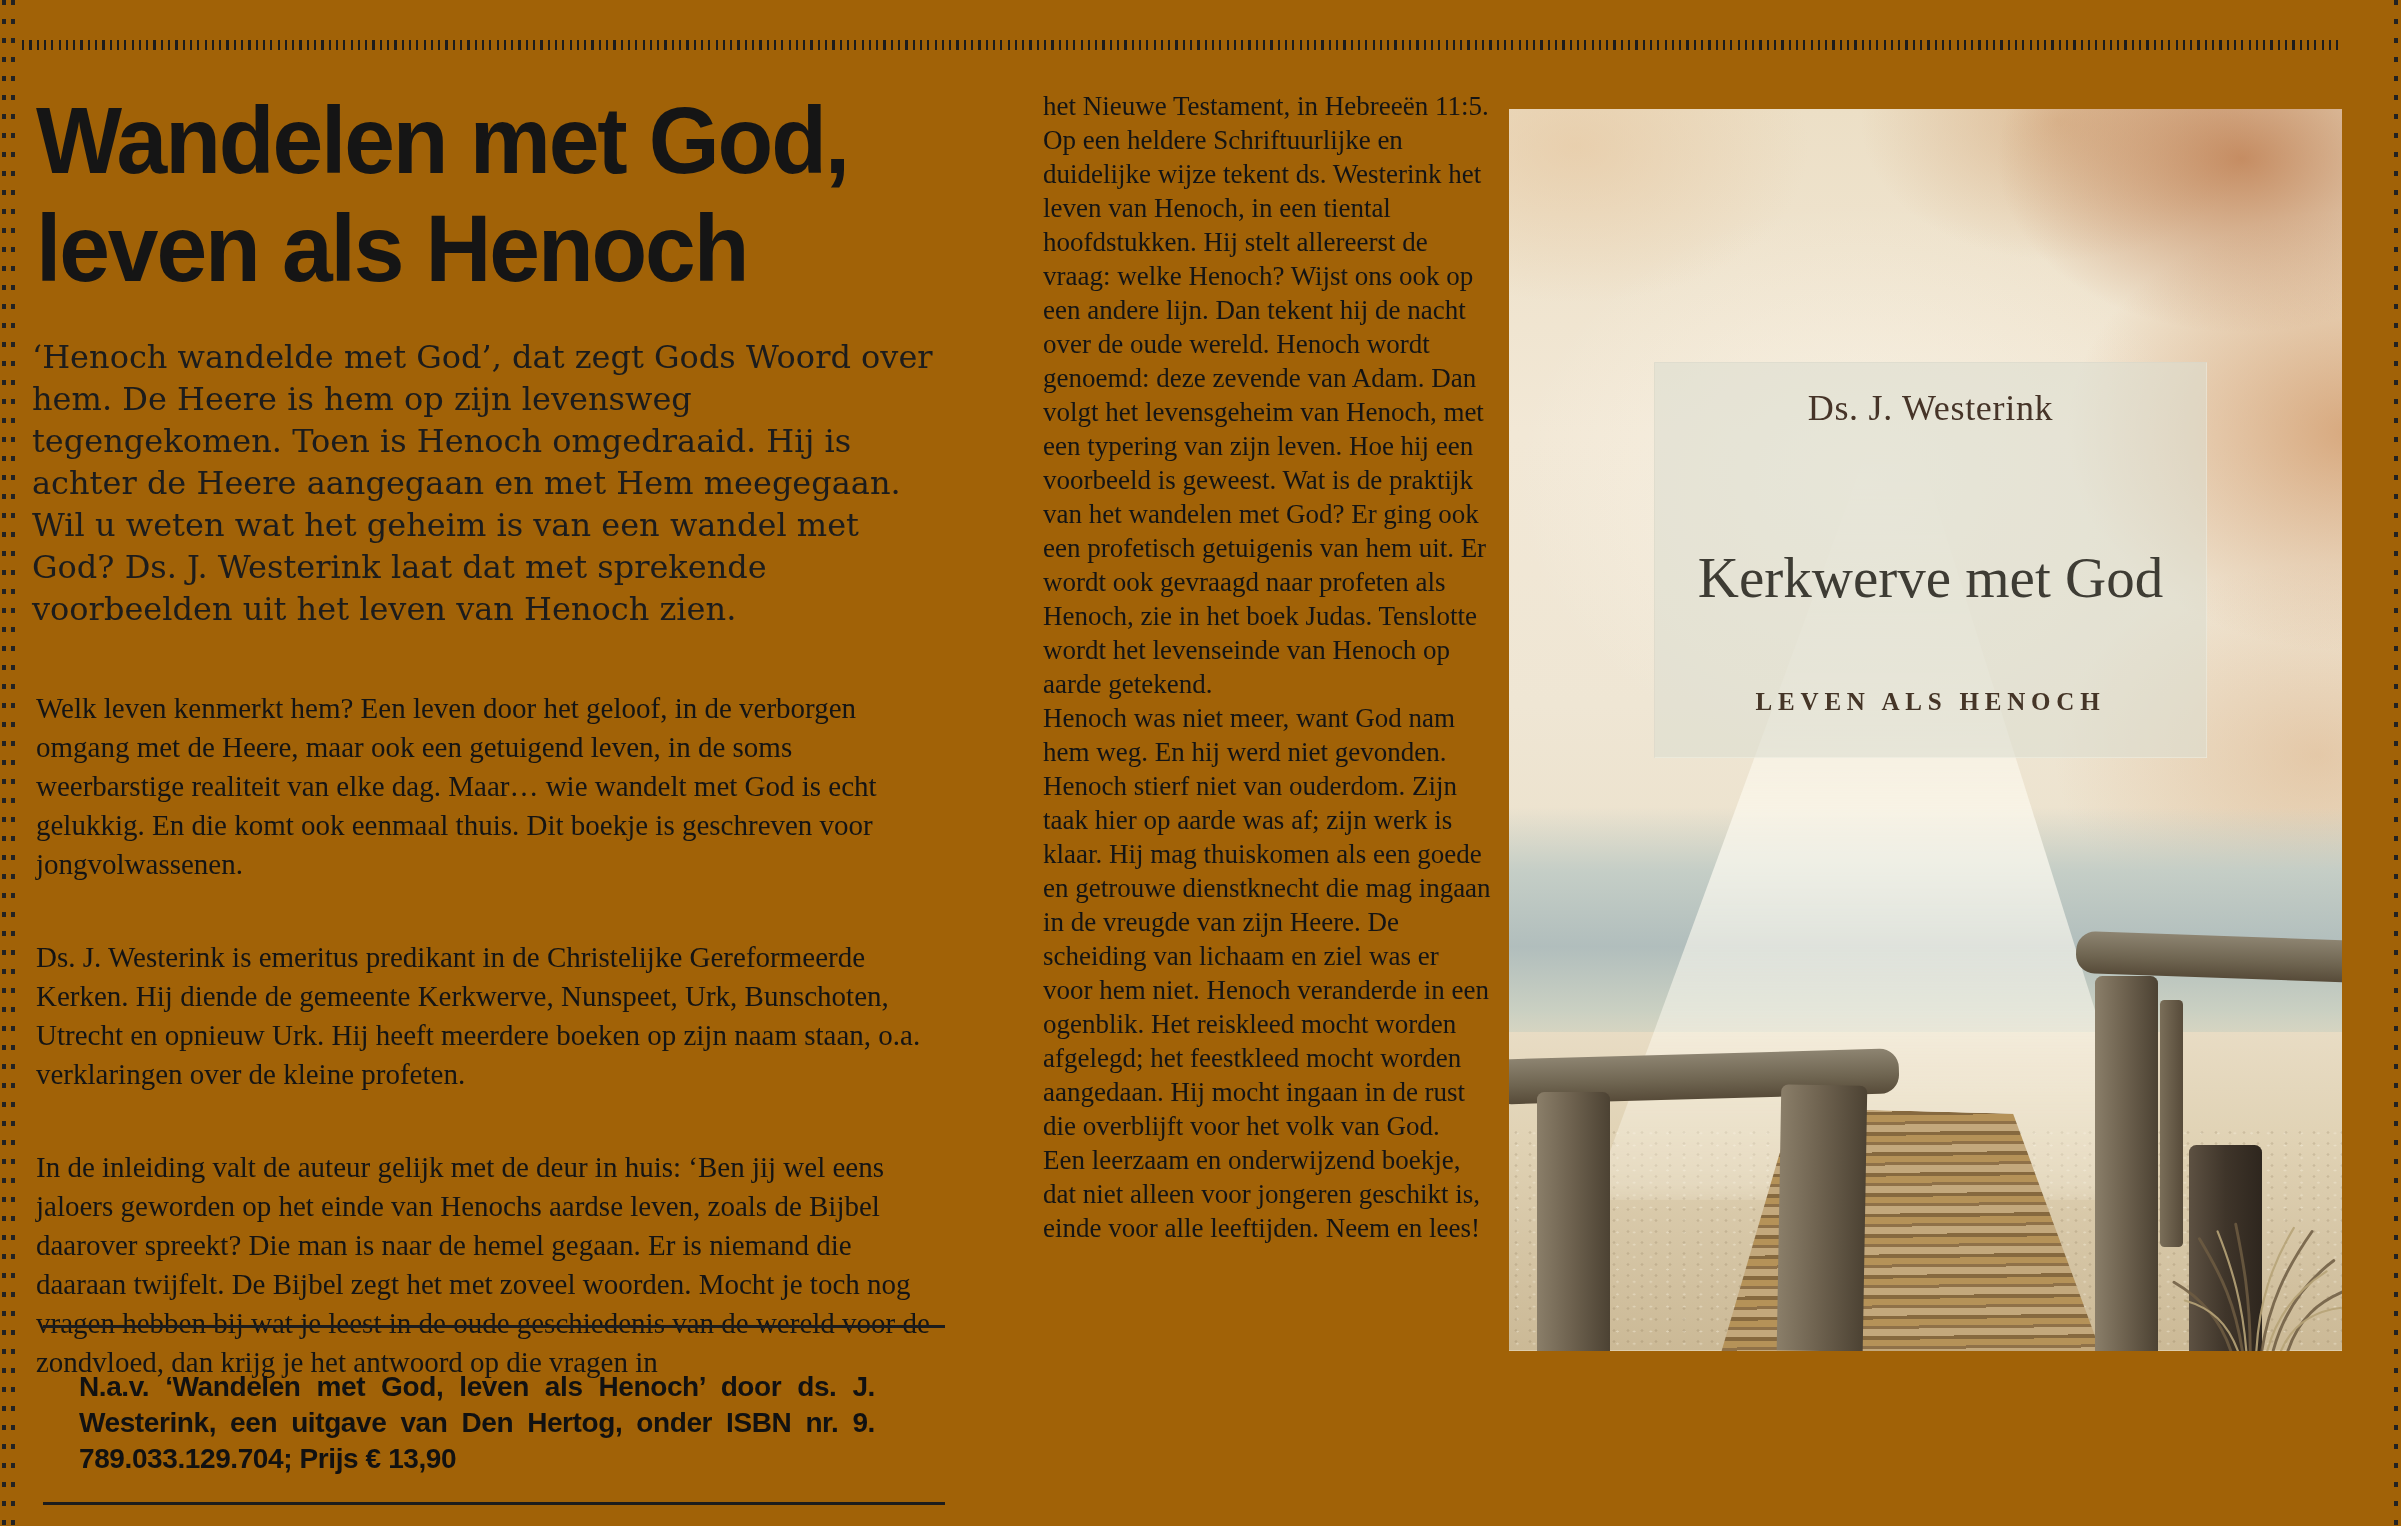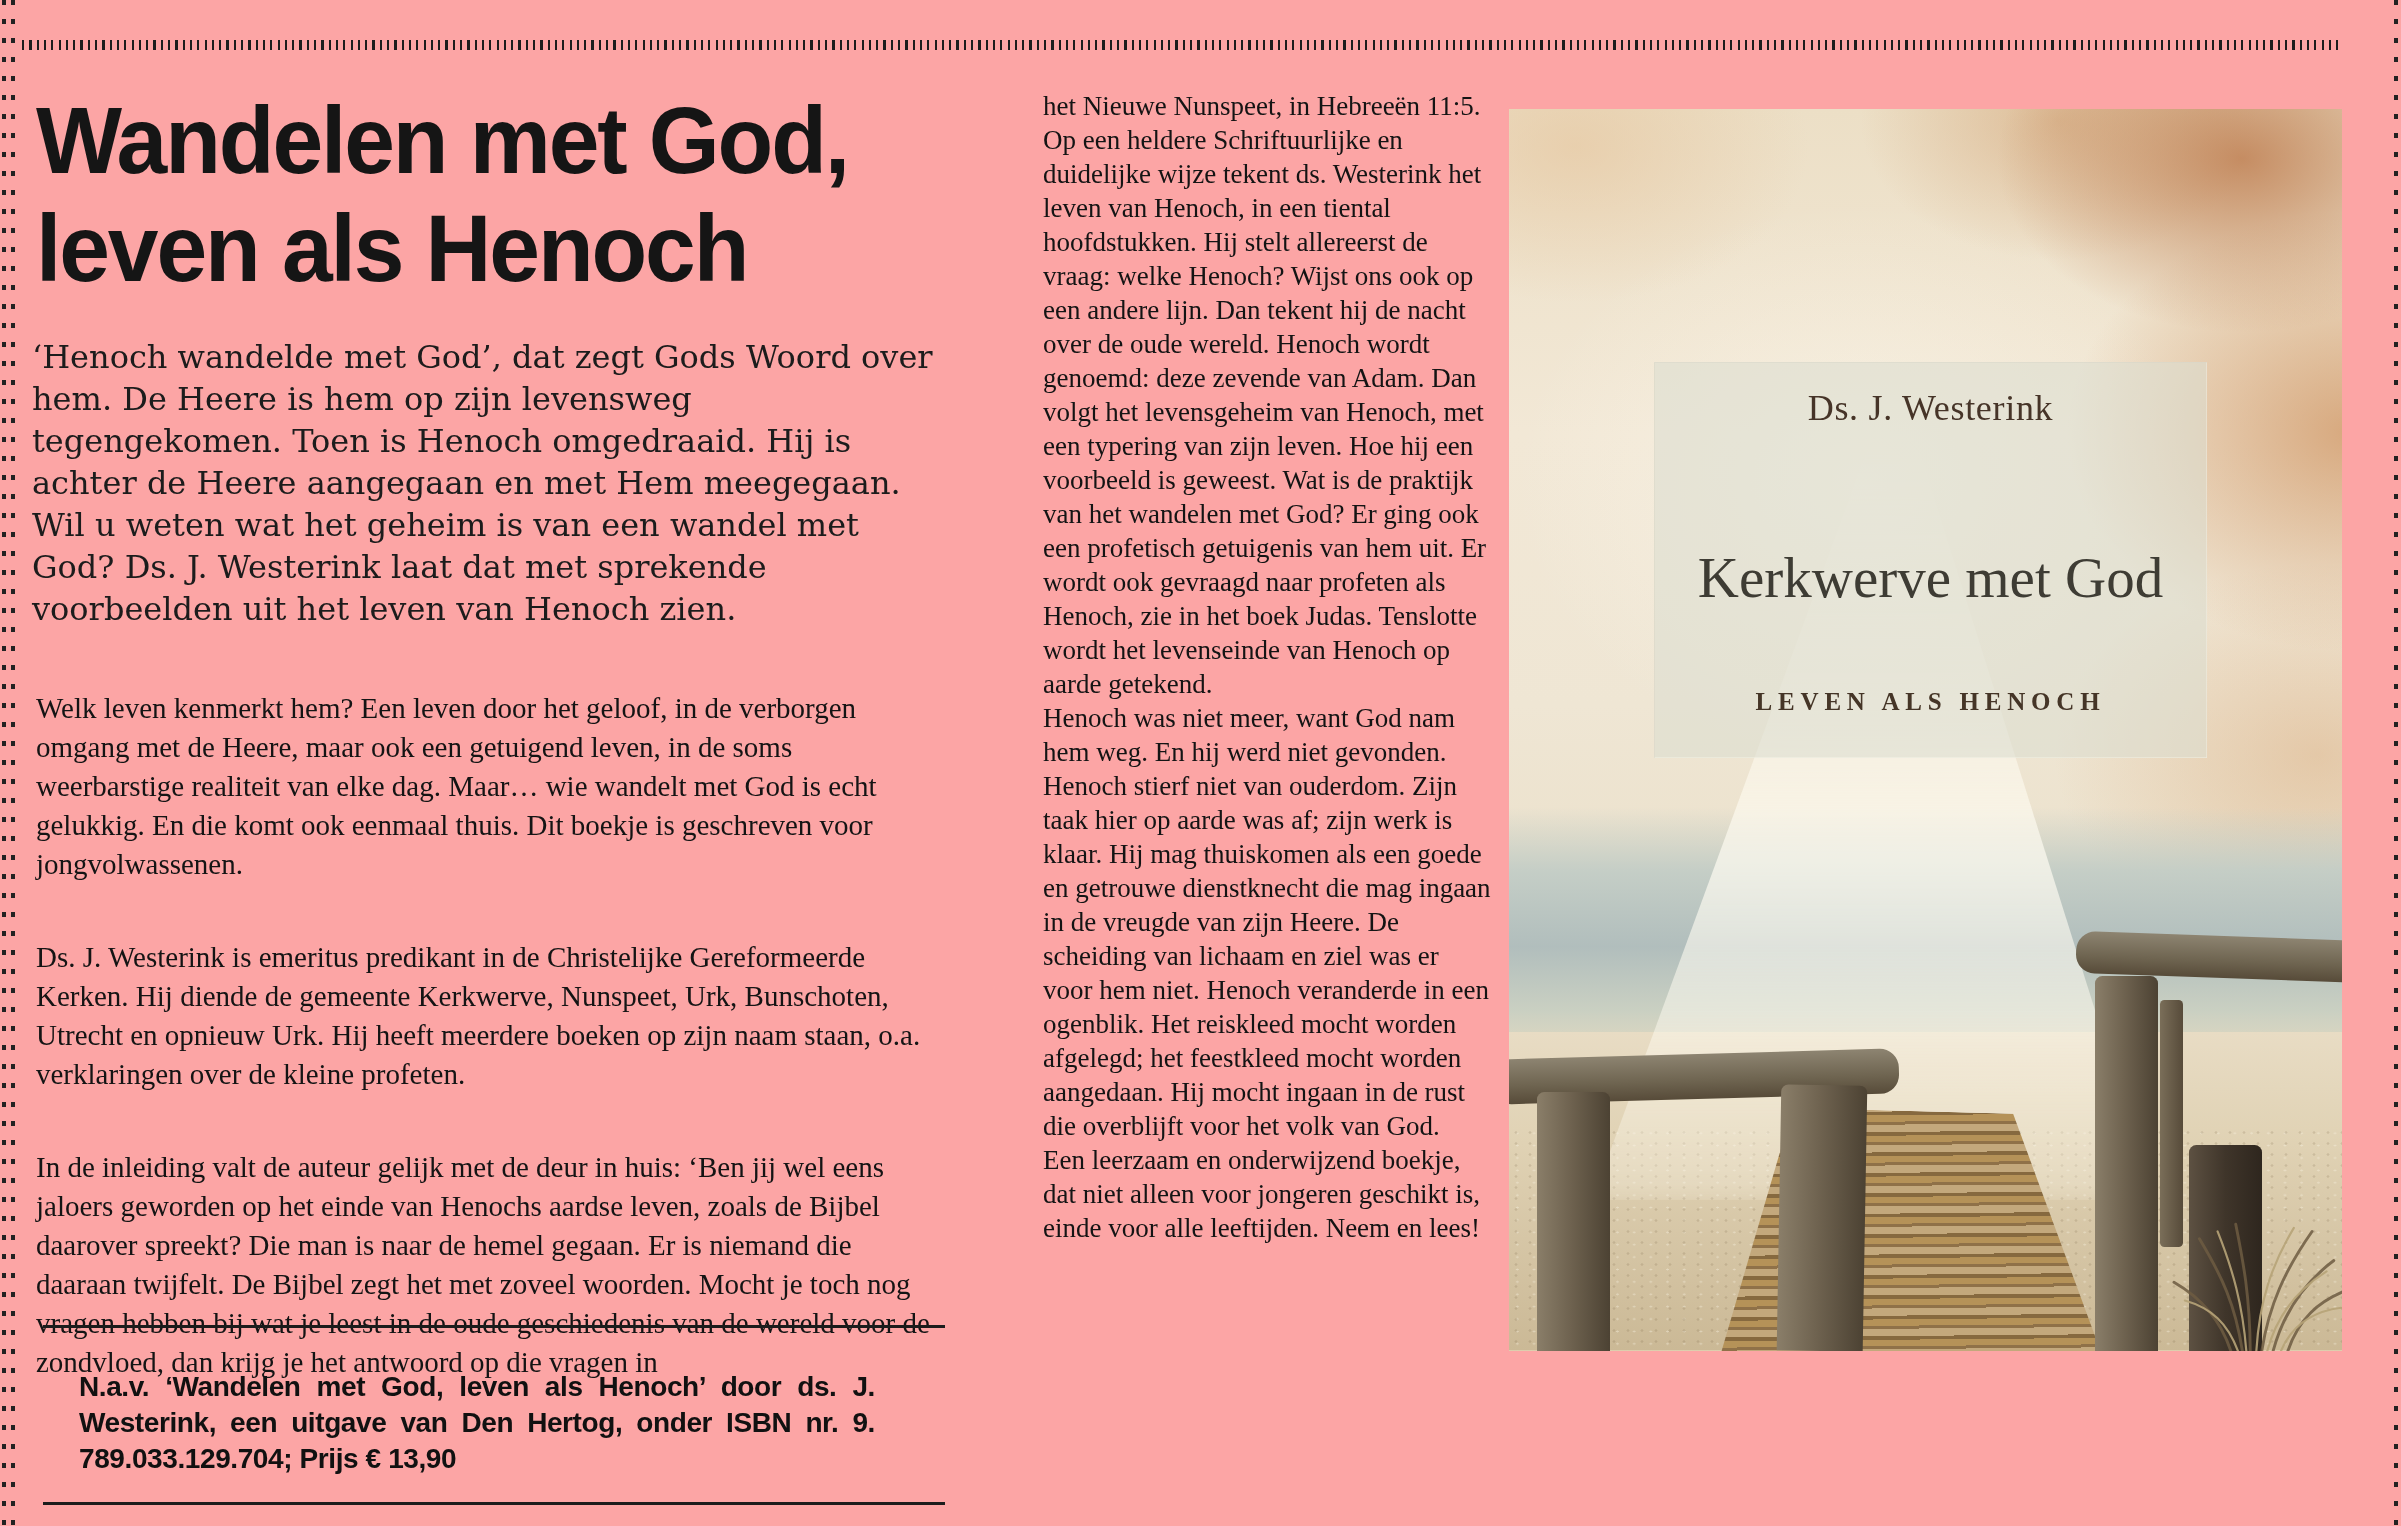--- a/index.html
+++ b/index.html
@@ -1,16 +1,16 @@
 <!DOCTYPE html>
 <html style="font-size:11.6px"><head>
 <meta charset="utf-8">
 <style>
   html,body{margin:0;padding:0;background:#ffffff;}
-  #page{position:relative;width:2401px;height:1527px;background:#fca5a5;overflow:hidden;
+  #page{position:relative;width:2401px;height:1527px;background:#a16207;overflow:hidden;
         font-family:"Liberation Serif",serif;color:#181818;}
 
   
   .vdots{position:absolute;top:0;bottom:0;width:4.4px;
          background:repeating-linear-gradient(to bottom,#222 0 5.1px,transparent 5.1px 19px);}
   .vdots.l1{left:1.5px;}
   .vdots.l2{left:11px;}
   .vdots.r1{left:2394px;}
   .hdots{position:absolute;left:22px;top:40px;width:2321px;height:9.5px;
          background:repeating-linear-gradient(to right,#1d1d1d 0 2.2px,transparent 2.2px 7.3px);}
@@ -113,21 +113,21 @@
     <p>Welk leven kenmerkt hem? Een leven door het geloof, in de verborgen omgang met de Heere, maar ook een getuigend leven, in de soms weerbarstige realiteit van elke dag. Maar… wie wandelt met God is echt gelukkig. En die komt ook eenmaal thuis. Dit boekje is geschreven voor jongvolwassenen.</p>
     <p>Ds. J. Westerink is emeritus predikant in de Christelijke Gereformeerde Kerken. Hij diende de gemeente Kerkwerve, Nunspeet, Urk, Bunschoten, Utrecht en opnieuw Urk. Hij heeft meerdere boeken op zijn naam staan, o.a. verklaringen over de kleine profeten.</p>
     <p>In de inleiding valt de auteur gelijk met de deur in huis: ‘Ben jij wel eens jaloers geworden op het einde van Henochs aardse leven, zoals de Bijbel daarover spreekt? Die man is naar de hemel gegaan. Er is niemand die daaraan twijfelt. De Bijbel zegt het met zoveel woorden. Mocht je toch nog vragen hebben bij wat je leest in de oude geschiedenis van de wereld voor de zondvloed, dan krijg je het antwoord op die vragen in</p>
   </div>
 
   <div class="infobox">
     <p>N.a.v. ‘Wandelen met God, leven als Henoch’ door ds. J. Westerink, een uitgave van Den Hertog, onder ISBN nr. 9. 789.033.129.704; Prijs € 13,90</p>
   </div>
 
   <div class="col2">
-    <p>het Nieuwe Nunspeet, in Hebreeën 11:5.</p>
+    <p>het Nieuwe Testament, in Hebreeën 11:5.</p>
     <p>Op een heldere Schriftuurlijke en duidelijke wijze tekent ds. Westerink het leven van Henoch, in een tiental hoofdstukken. Hij stelt allereerst de vraag: welke Henoch? Wijst ons ook op een andere lijn. Dan tekent hij de nacht over de oude wereld. Henoch wordt genoemd: deze zevende van Adam. Dan volgt het levensgeheim van Henoch, met een typering van zijn leven. Hoe hij een voorbeeld is geweest. Wat is de praktijk van het wandelen met God? Er ging ook een profetisch getuigenis van hem uit. Er wordt ook gevraagd naar profeten als Henoch, zie in het boek Judas. Tenslotte wordt het levenseinde van Henoch op aarde getekend.</p>
     <p>Henoch was niet meer, want God nam hem weg. En hij werd niet gevonden. Henoch stierf niet van ouderdom. Zijn taak hier op aarde was af; zijn werk is klaar. Hij mag thuiskomen als een goede en getrouwe dienstknecht die mag ingaan in de vreugde van zijn Heere. De scheiding van lichaam en ziel was er voor hem niet. Henoch veranderde in een ogenblik. Het reiskleed mocht worden afgelegd; het feestkleed mocht worden aangedaan. Hij mocht ingaan in de rust die overblijft voor het volk van God.</p>
     <p>Een leerzaam en onderwijzend boekje, dat niet alleen voor jongeren geschikt is, einde voor alle leeftijden. Neem en lees!</p>
   </div>
 
   <div class="cover">
     <div class="sky"></div>
     <div class="sea"></div>
     <div class="sand"></div>
     <div class="beam"></div>

